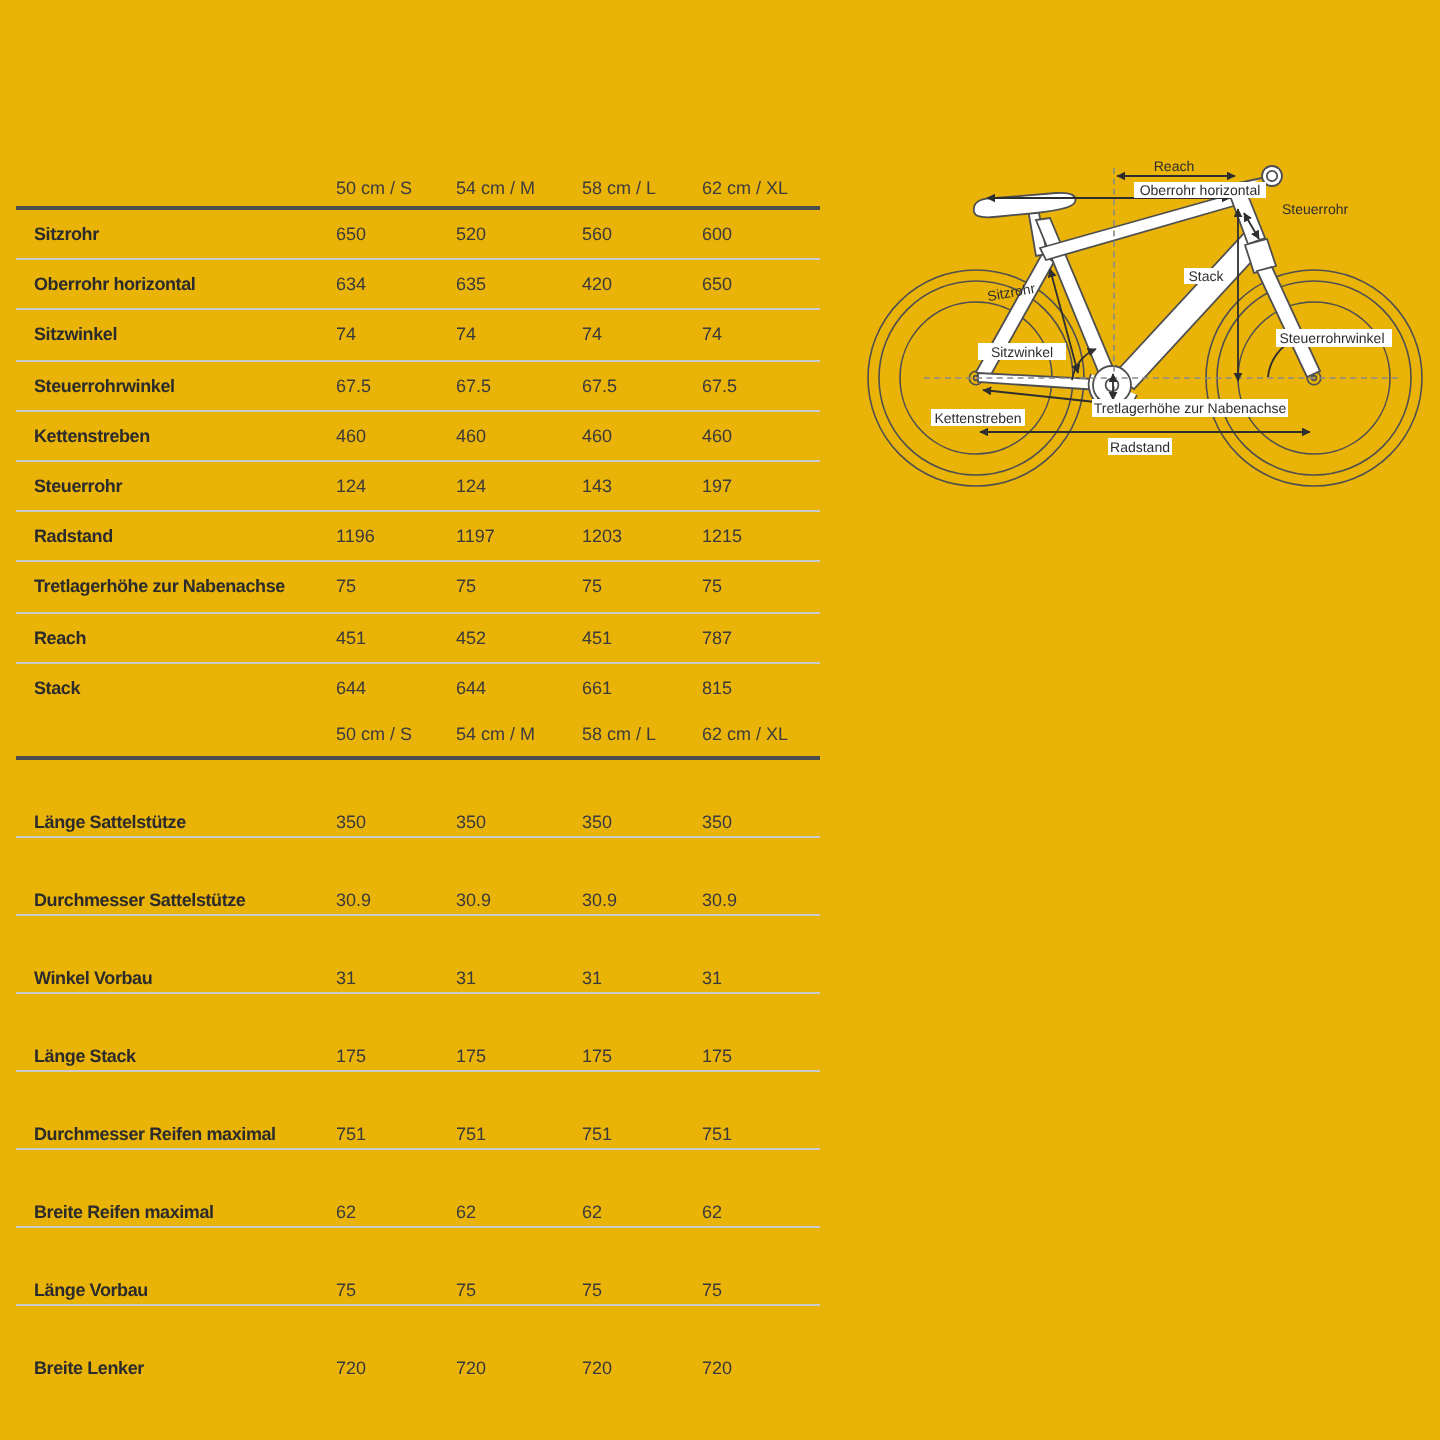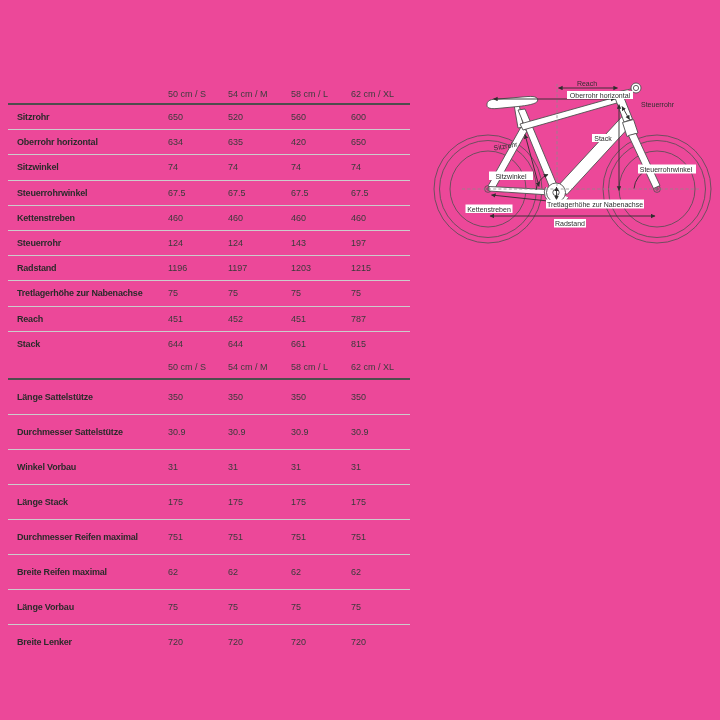--- a/index.html
+++ b/index.html
@@ -1,28 +1,28 @@
 <!DOCTYPE html>
 <html><head>
 <meta charset="utf-8">
 <style>
   html,body { margin:0; padding:0; background:#fff; }
-  .page { position:relative; width:720px; height:720px; background:#ec4899;
+  .page { position:relative; width:720px; height:720px; background:#eab308;
           font-family:"Liberation Sans", sans-serif; color:#3a3a3a; overflow:hidden; }
 
   
   .tables { position:absolute; left:8px; top:85px; width:402px; }
   .grid-row { display:grid; grid-template-columns:160px 60px 63px 60px 1fr;
               align-items:center; box-sizing:border-box; font-size:9px; }
   .thead { border-bottom:2px solid #4d4d4d; color:#3c3c3c; }
   .thead.h1 { height:20px; }
   .thead.h2 { height:23px; }
   .row { border-bottom:1px solid #cccccc; color:#3a3a3a; }
   section.frame-sec .row { height:25.2px; }
-  section.comp-sec  .row { height:35px; }
+  section.comp-sec  .row { height:15px;margin-top:24px; }
   section .rows .row:last-child { border-bottom:none; }
   .c { overflow:hidden; white-space:nowrap; }
   .lbl { font-weight:bold; color:#2b2b2b; padding-left:9px; letter-spacing:-0.2px; }
 
   
   .diagram { position:absolute; left:430px; top:55px; }
   .dlbl { font-family:"Liberation Sans", sans-serif; font-size:7px; fill:#2e2e2e; }
   .frame-line { stroke:#4f4f4f; stroke-width:0.9; fill:#ffffff; }
   .wheel-line { stroke:#4f4f4f; stroke-width:0.8; fill:none; }
   .meas { stroke:#2e2e2e; stroke-width:0.9; fill:none; }

